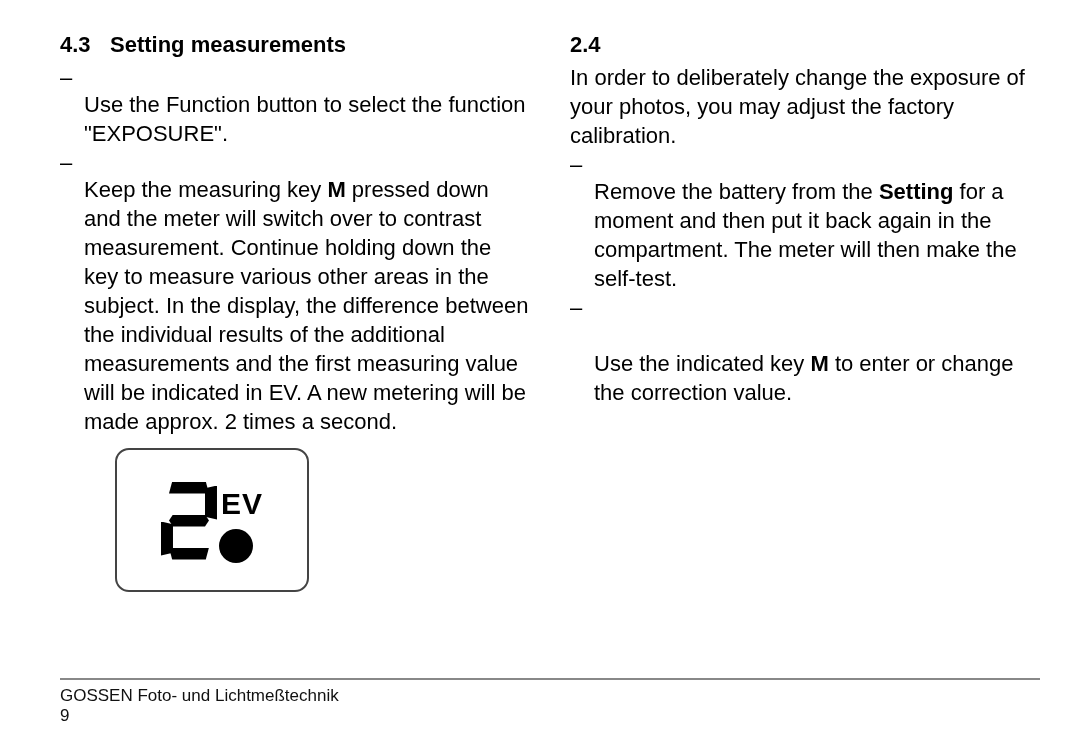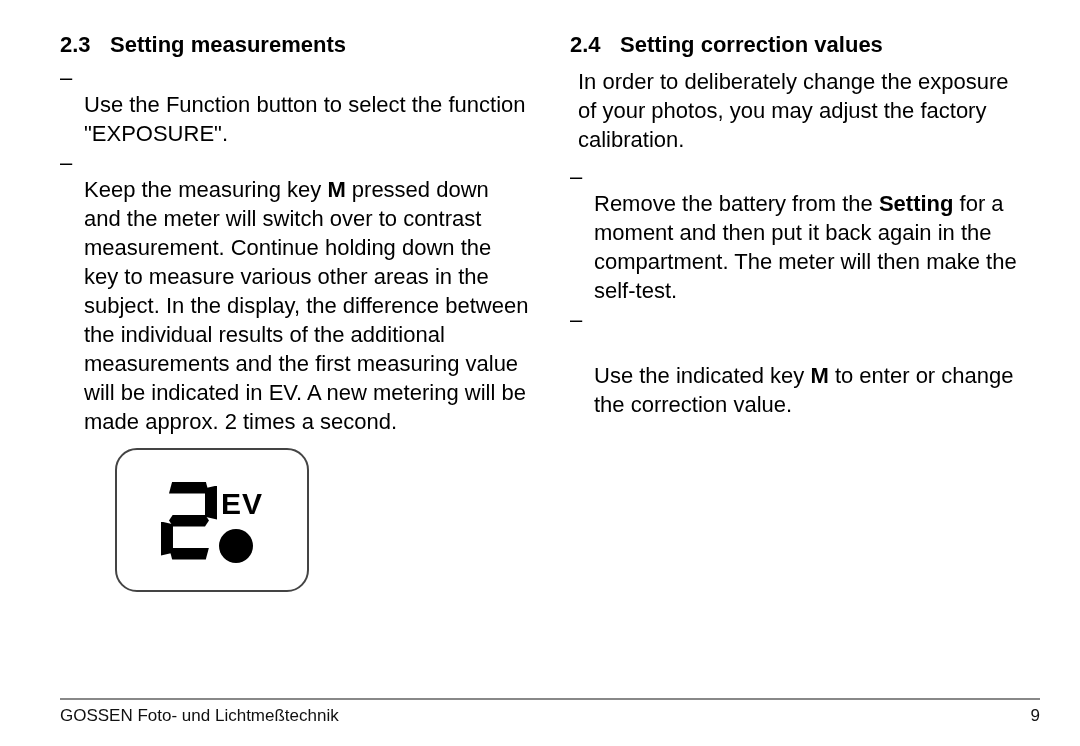--- a/index.html
+++ b/index.html
@@ -41,27 +41,27 @@
     margin: 0;
   }
   .bullet .dash {
     min-width: 24px;
   }
   .bullet .text {
     flex: 1;
     margin-top: 27px;
   }
   .para {
-    margin: 8px;
+    margin: 0;
   }
   .display-box {
     width: 190px;
     height: 140px;
     border: 2px solid #444;
-    border-radius: 22px;
+    border-radius: 14px;
     margin: 12px auto 29px 55px;
     display: flex;
     align-items: center;
     justify-content: center;
   }
   .display-inner {
     display: flex;
     align-items: flex-start;
     gap: 4px;
     padding-top: 8px;
@@ -109,32 +109,33 @@
     position: absolute;
     left: 60px;
     right: 40px;
     bottom: 20px;
     border-top: 2px solid #888;
     padding-top: 6px;
     display: flex;
     justify-content: space-between;
     font-size: 17px;
     color: #111;
+    flex-direction: column;
   }
   b { font-weight: bold; }
 </style>
 </head>
 <body>
 
 <div class="page">
   <div class="columns">
 
     <div class="col">
       <div class="heading">
-        <span class="num">2.3</span>
+        <span class="num">4.3</span>
         <span>Setting measurements</span>
       </div>
 
       <div class="bullet">
         <span class="dash">–</span>
         <span class="text">Use the Function button to select the function "EXPOSURE".</span>
       </div>
 
       <div class="bullet">
         <span class="dash">–</span>
@@ -159,21 +160,20 @@
             <span class="dot"></span>
           </div>
         </div>
       </div>
 
     </div>
 
     <div class="col">
       <div class="heading">
         <span class="num">2.4</span>
-        <span>Setting correction values</span>
       </div>
 
       <p class="para">In order to deliberately change the exposure of your photos, you may adjust the factory calibration.</p>
 
       <div class="bullet">
         <span class="dash">–</span>
         <span class="text">
           <span>Remove the battery from the </span><b>Setting</b><span> for a moment and then put it back again in the compartment. The meter will then make the self-test.</span>
         </span>
       </div>

